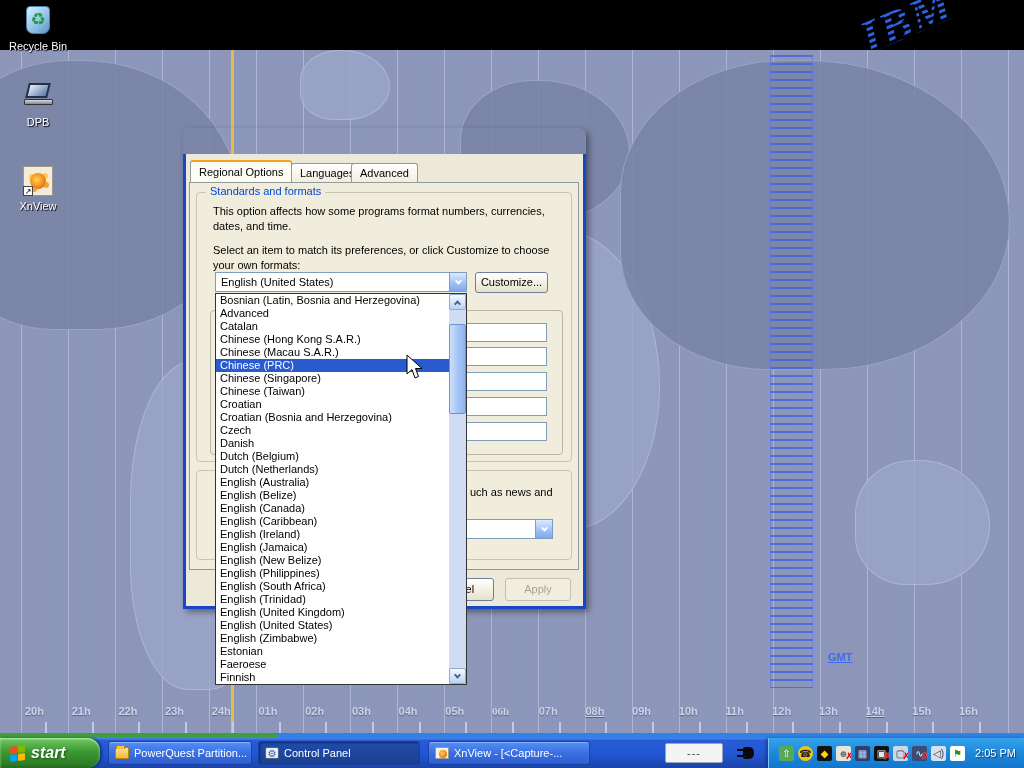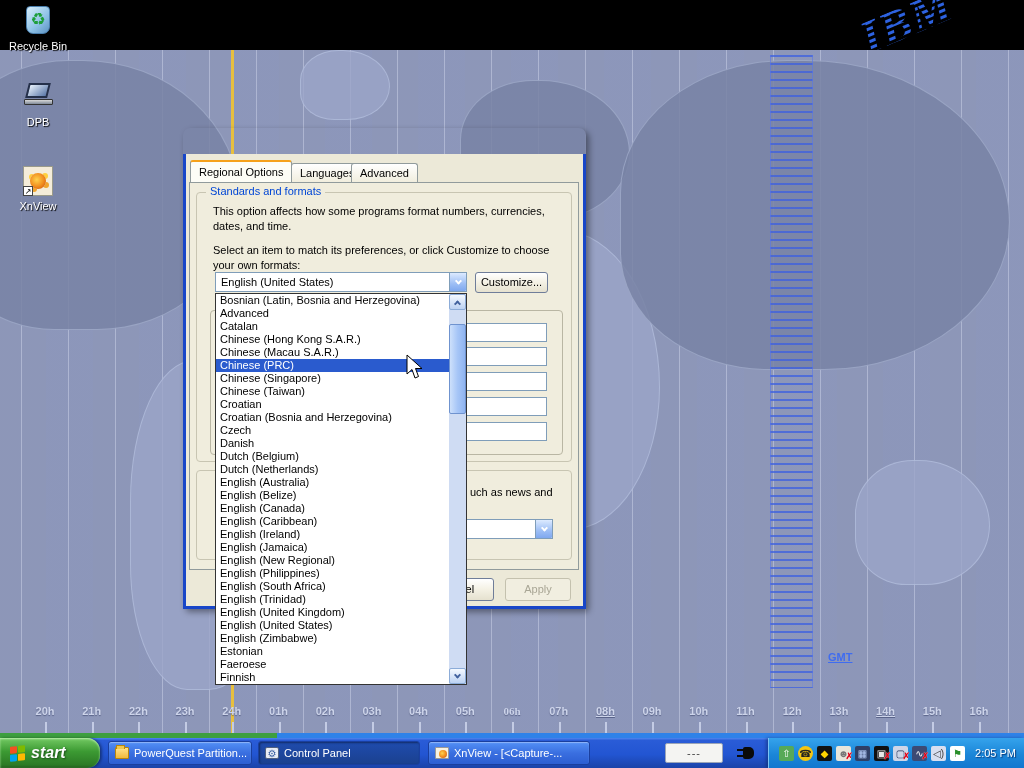--- a/index.html
+++ b/index.html
@@ -18,21 +18,21 @@
       repeating-linear-gradient(90deg, rgba(235,240,255,0.35) 21px, rgba(235,240,255,0.35) 22px, rgba(0,0,0,0) 22px, rgba(0,0,0,0) 68px),
       repeating-linear-gradient(90deg, rgba(255,255,255,0.06) 0 46px, rgba(160,170,205,0.25) 46px 93px);
     overflow:hidden; }
   .blob { position:absolute; border-radius:45% 55% 50% 40%; background:rgba(120,130,165,0.85); border:1px solid rgba(210,220,245,0.35); }
   .blob.lt { background:rgba(155,165,200,0.8); }
   .hatch { position:absolute; left:770px; top:5px; width:43px; height:633px;
     background:repeating-linear-gradient(180deg, rgba(60,95,225,0.75) 0 2px, rgba(0,0,0,0) 2px 8px);
     border-left:1px solid rgba(90,120,230,0.6); border-right:1px solid rgba(90,120,230,0.6); }
   .yellow-line { position:absolute; left:231px; top:0; width:3px; height:687px; background:#e7bf3e; }
   .gmt { position:absolute; left:828px; top:601px; color:#3f6cf0; font-weight:bold; text-decoration:underline; }
-  .tzl { position:absolute; top:655px; width:40px; text-align:center; color:#cdd4ea; font-weight:bold; text-shadow:0 1px 1px rgba(40,50,90,.5); }
+  .tzl { position:absolute; top:655px; width:40px; color:#cdd4ea; font-weight:bold; text-shadow:0 1px 1px rgba(40,50,90,.5); }
   .tzk { position:absolute; top:672px; width:2px; height:13px; background:#c3cbe4; }
   .strip-green { position:absolute; left:0; top:683px; width:277px; height:5px; background:#3d9f3f; }
   .strip-blue { position:absolute; left:277px; top:683px; width:747px; height:5px; background:#2f82e8; }
 
   
   .desk-icon { position:absolute; width:66px; text-align:center; z-index:2; cursor:default; }
   .desk-icon .art { position:relative; width:34px; height:34px; margin:0 auto 2px; }
   .desk-icon .lbl { color:#fff; text-shadow:1px 1px 1px #000; }
   .rb-body { position:absolute; left:5px; top:2px; width:24px; height:28px; border:1px solid #4a7fae; border-radius:4px 4px 7px 7px;
     background:linear-gradient(135deg,#d8effc,#8cc0e6 60%,#5e93c2); }
@@ -275,21 +275,21 @@
       <div class="li">Czech</div>
       <div class="li">Danish</div>
       <div class="li">Dutch (Belgium)</div>
       <div class="li">Dutch (Netherlands)</div>
       <div class="li">English (Australia)</div>
       <div class="li">English (Belize)</div>
       <div class="li">English (Canada)</div>
       <div class="li">English (Caribbean)</div>
       <div class="li">English (Ireland)</div>
       <div class="li">English (Jamaica)</div>
-      <div class="li">English (New Regional)</div>
+      <div class="li">English (New Belize)</div>
       <div class="li">English (Philippines)</div>
       <div class="li">English (South Africa)</div>
       <div class="li">English (Trinidad)</div>
       <div class="li">English (United Kingdom)</div>
       <div class="li">English (United States)</div>
       <div class="li">English (Zimbabwe)</div>
       <div class="li">Estonian</div>
       <div class="li">Faeroese</div>
       <div class="li">Finnish</div>
     </div>

